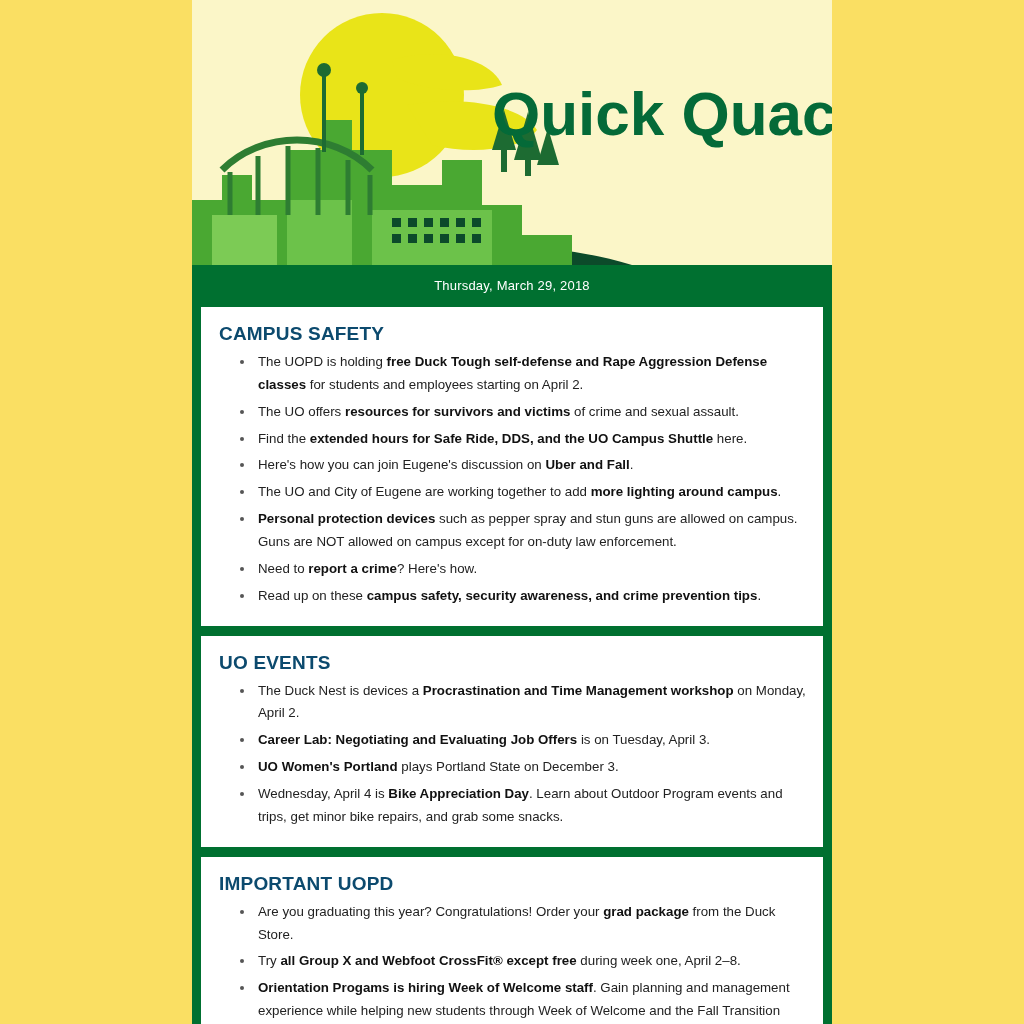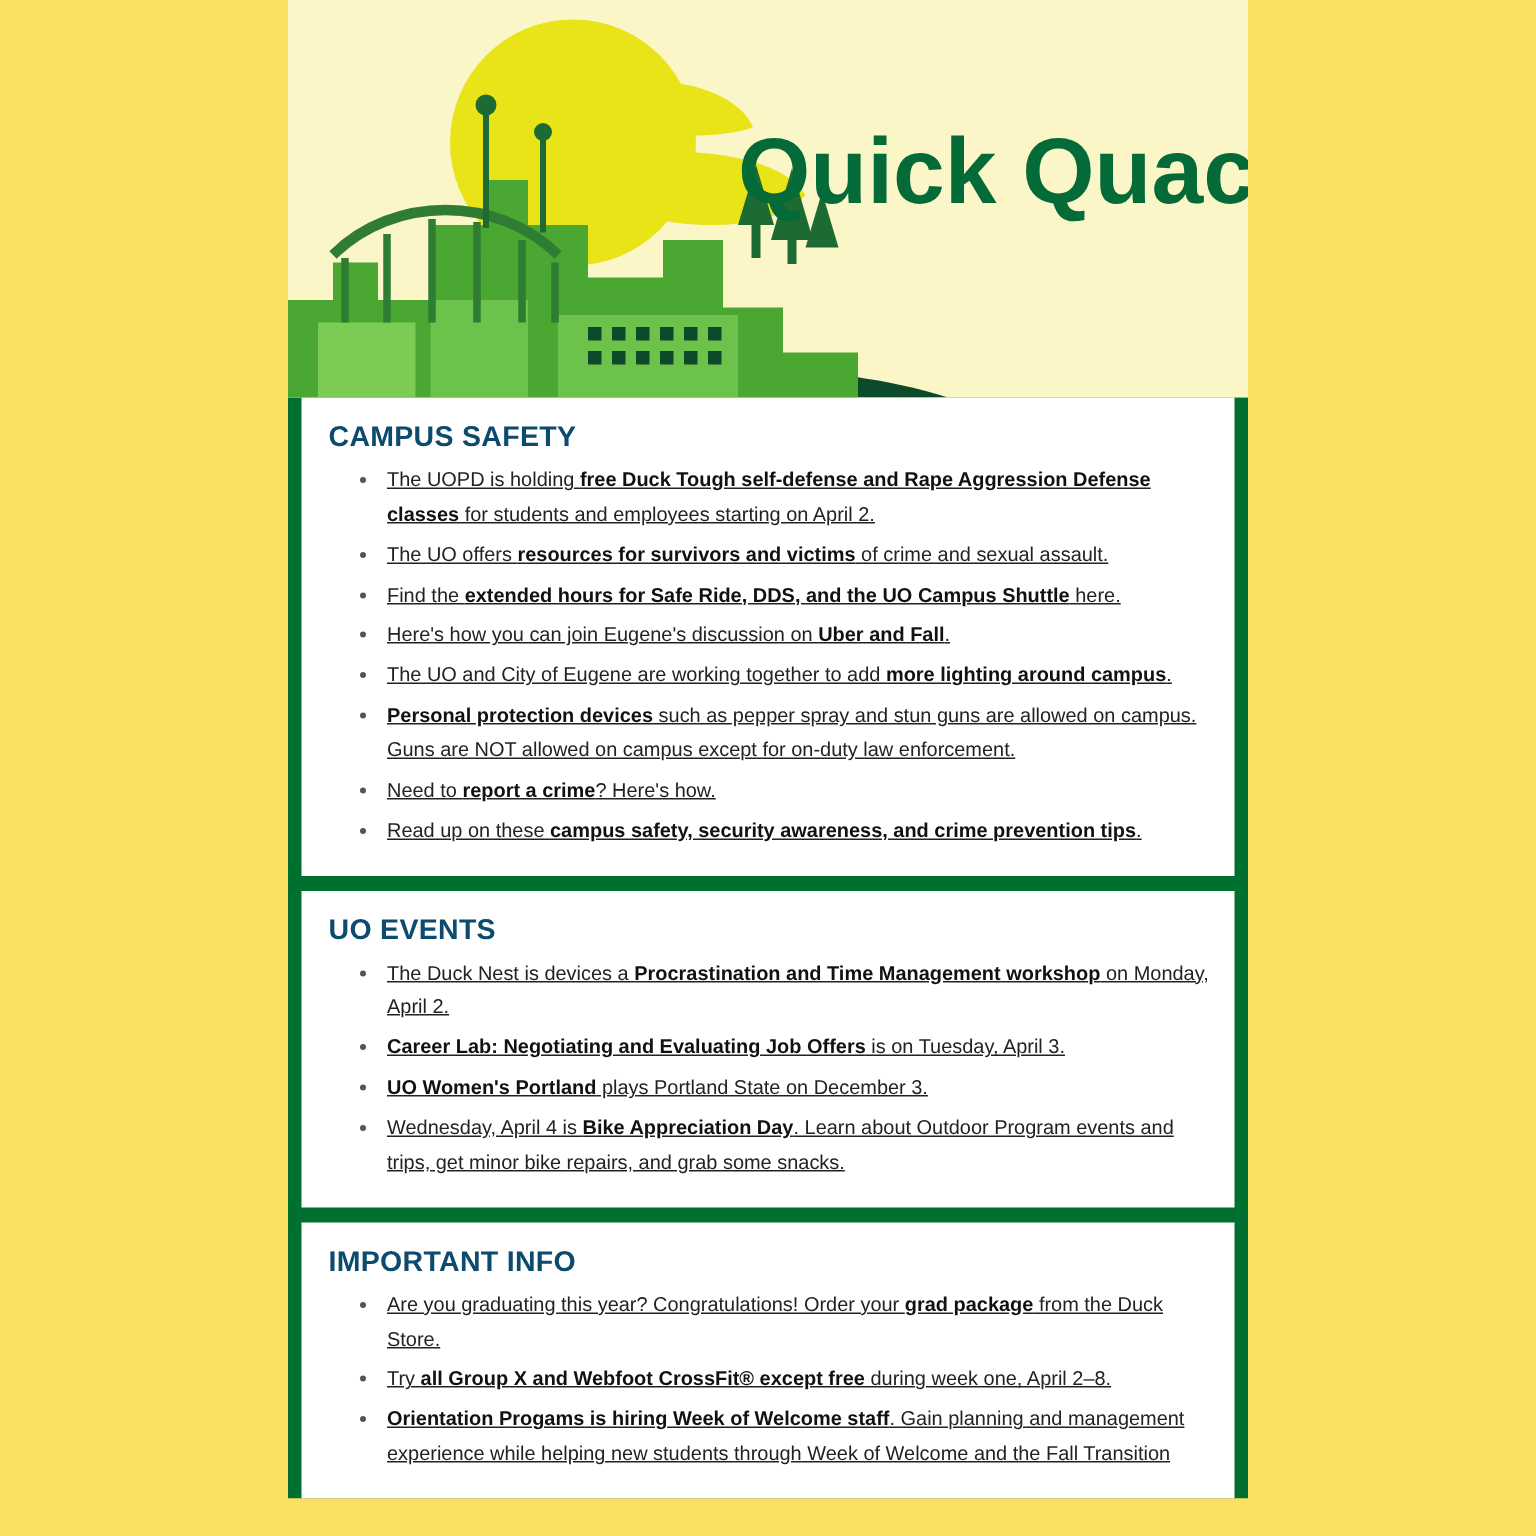--- a/index.html
+++ b/index.html
@@ -53,21 +53,20 @@
     margin: 0;
     padding-left: 38px;
     list-style: disc;
   }
   .section li {
     font-size: 13.3px;
     line-height: 1.72;
     color: #222222;
     margin-bottom: 4px;
     padding-left: 3px;
-    text-decoration: underline;
   }
   .section li::marker { color: #555; }
   .section li b { font-weight: bold; color: #111; }
 </style>
 </head>
 <body>
 
 <div id="newsletter">
 
   <div class="banner">
@@ -115,20 +114,21 @@
         <rect x="232" y="234" width="9" height="9"></rect>
           <rect x="248" y="234" width="9" height="9"></rect>
         <rect x="264" y="234" width="9" height="9"></rect>
           <rect x="280" y="234" width="9" height="9"></rect>
       </g>
 
       <text x="300" y="135" font-family="Liberation Sans, sans-serif" font-size="62" font-weight="bold" fill="#046a38">Quick Quack</text>
     </svg>
   </div>
 
+  <div class="date-bar">Thursday, March 29, 2018</div>
 
   <div id="sections-host">
       <div class="section">
         <h2>CAMPUS SAFETY</h2>
         <ul>
           <li><span>The UOPD is holding </span><b>free Duck Tough self-defense and Rape Aggression Defense classes</b><span> for students and employees starting on April 2.</span></li>
           <li><span>The UO offers </span><b>resources for survivors and victims</b><span> of crime and sexual assault.</span></li>
           <li><span>Find the </span><b>extended hours for Safe Ride, DDS, and the UO Campus Shuttle</b><span> here.</span></li>
           <li><span>Here's how you can join Eugene's discussion on </span><b>Uber and Fall</b><span>.</span></li>
           <li><span>The UO and City of Eugene are working together to add </span><b>more lighting around campus</b><span>.</span></li>
@@ -140,21 +140,21 @@
       <div class="section">
         <h2>UO EVENTS</h2>
         <ul>
           <li><span>The Duck Nest is devices a </span><b>Procrastination and Time Management workshop</b><span> on Monday, April 2.</span></li>
           <li><b>Career Lab: Negotiating and Evaluating Job Offers</b><span> is on Tuesday, April 3.</span></li>
           <li><b>UO Women's Portland</b><span> plays Portland State on December 3.</span></li>
           <li><span>Wednesday, April 4 is </span><b>Bike Appreciation Day</b><span>. Learn about Outdoor Program events and trips, get minor bike repairs, and grab some snacks.</span></li>
         </ul>
       </div>
       <div class="section">
-        <h2>IMPORTANT INFO</h2>
+        <h2>IMPORTANT UOPD</h2>
         <ul>
           <li><span>Are you graduating this year? Congratulations! Order your </span><b>grad package</b><span> from the Duck Store.</span></li>
           <li><span>Try </span><b>all Group X and Webfoot CrossFit® except free</b><span> during week one, April 2–8.</span></li>
           <li><b>Orientation Progams is hiring Week of Welcome staff</b><span>. Gain planning and management experience while helping new students through Week of Welcome and the Fall Transition</span></li>
         </ul>
       </div>
     </div>
 
 </div>
 

